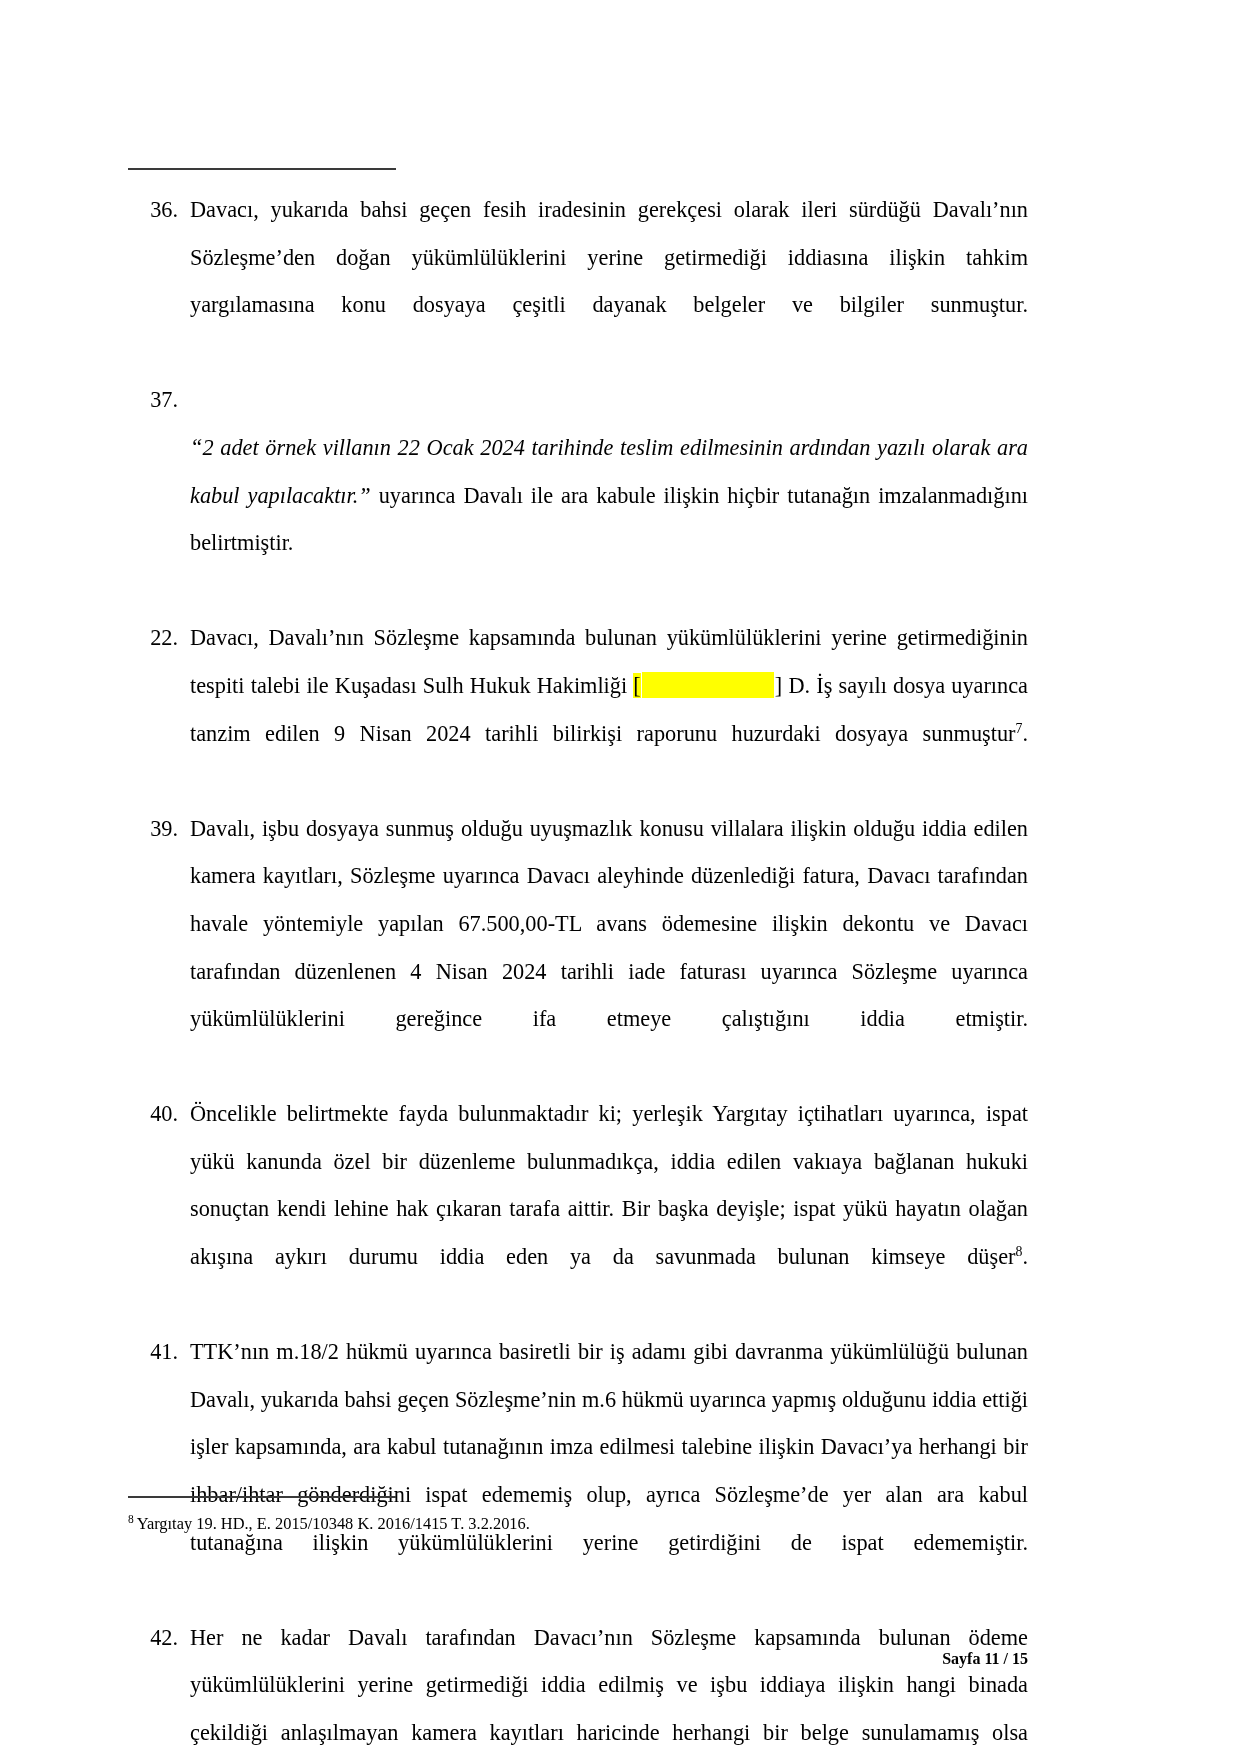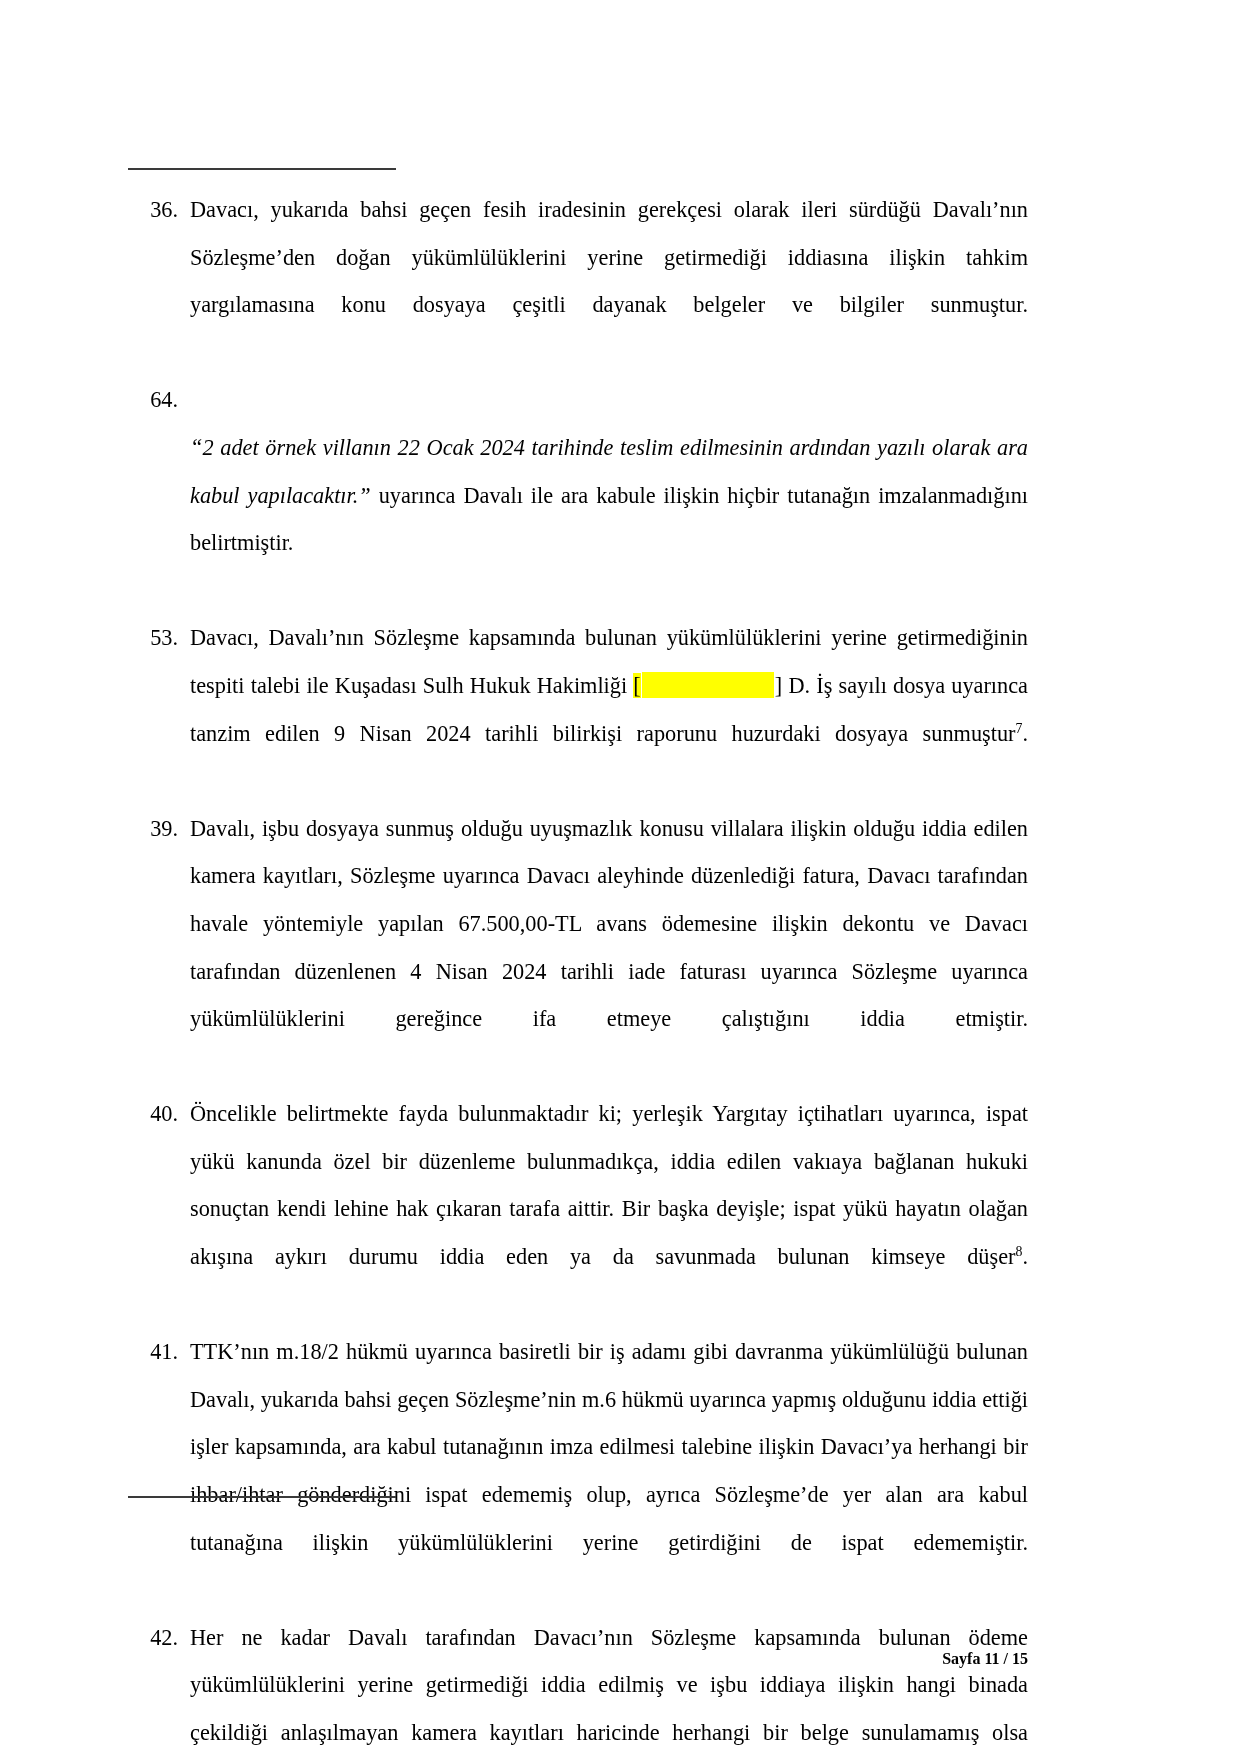--- a/index.html
+++ b/index.html
@@ -149,26 +149,26 @@
 
   <div class="body-block">
     <ol class="clauses">
 
       <li>
         <span class="num">36.</span>
         <span class="clause-text">Davacı, yukarıda bahsi geçen fesih iradesinin gerekçesi olarak ileri sürdüğü Davalı’nın Sözleşme’den doğan yükümlülüklerini yerine getirmediği iddiasına ilişkin tahkim yargılamasına konu dosyaya çeşitli dayanak belgeler ve bilgiler sunmuştur.</span>
       </li>
 
       <li>
-        <span class="num">64.</span>
+        <span class="num">37.</span>
         <span class="clause-text"><br><i>“2 adet örnek villanın 22 Ocak 2024 tarihinde teslim edilmesinin ardından yazılı olarak ara kabul yapılacaktır.”</i><span> uyarınca Davalı ile ara kabule ilişkin hiçbir tutanağın imzalanmadığını belirtmiştir.</span></span>
       </li>
 
       <li>
-        <span class="num">53.</span>
+        <span class="num">22.</span>
         <span class="clause-text"><span>Davacı, Davalı’nın Sözleşme kapsamında bulunan yükümlülüklerini yerine getirmediğinin tespiti talebi ile Kuşadası Sulh Hukuk Hakimliği </span><span class="bracket-hl">[</span><span class="redaction"></span><span>]</span><span> D. İş sayılı dosya uyarınca tanzim edilen 9 Nisan 2024 tarihli bilirkişi raporunu huzurdaki dosyaya sunmuştur</span><sup>7</sup><span>.</span></span>
       </li>
 
       <li>
         <span class="num">39.</span>
         <span class="clause-text">Davalı, işbu dosyaya sunmuş olduğu uyuşmazlık konusu villalara ilişkin olduğu iddia edilen kamera kayıtları, Sözleşme uyarınca Davacı aleyhinde düzenlediği fatura, Davacı tarafından havale yöntemiyle yapılan 67.500,00-TL avans ödemesine ilişkin dekontu ve Davacı tarafından düzenlenen 4 Nisan 2024 tarihli iade faturası uyarınca Sözleşme uyarınca yükümlülüklerini gereğince ifa etmeye çalıştığını iddia etmiştir.</span>
       </li>
 
       <li>
         <span class="num">40.</span>
@@ -185,17 +185,18 @@
         <span class="clause-text">Her ne kadar Davalı tarafından Davacı’nın Sözleşme kapsamında bulunan ödeme yükümlülüklerini yerine getirmediği iddia edilmiş ve işbu iddiaya ilişkin hangi binada çekildiği anlaşılmayan kamera kayıtları haricinde herhangi bir belge sunulamamış olsa</span>
       </li>
 
     </ol>
   </div>
 
   <div class="footnote-rule"></div>
 
   <div class="footnotes">
     <p class="fn-cont"></p>
+    <p class="fn-item"><sup>8</sup><span>Yargıtay 19. HD., E. 2015/10348 K. 2016/1415 T. 3.2.2016.</span></p>
   </div>
 
   <div class="page-footer">Sayfa 11 / 15</div>
 
 </div>
 
 </body></html>

